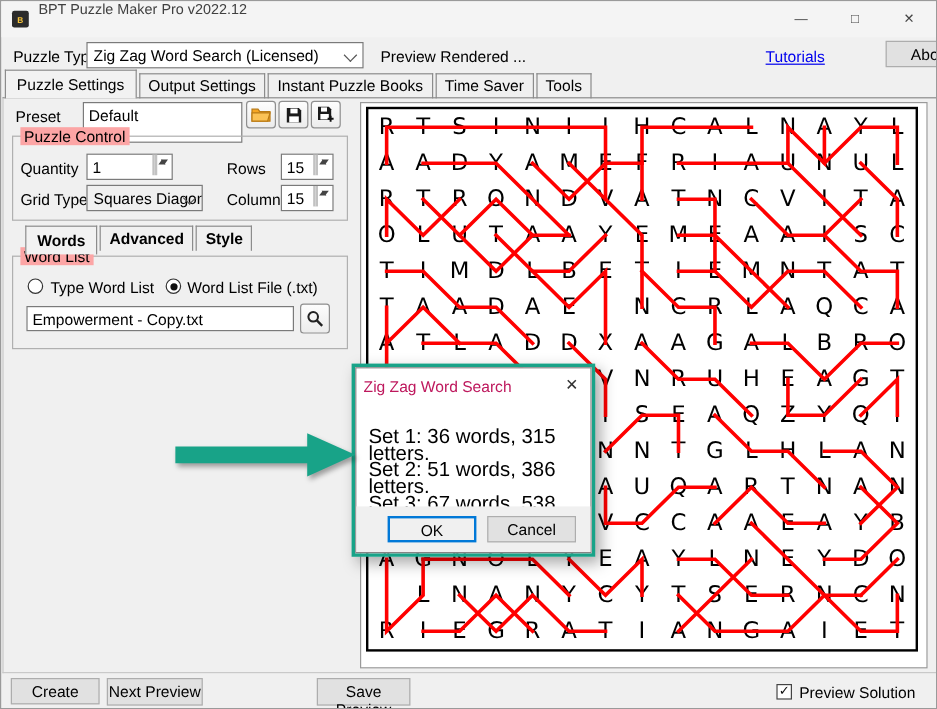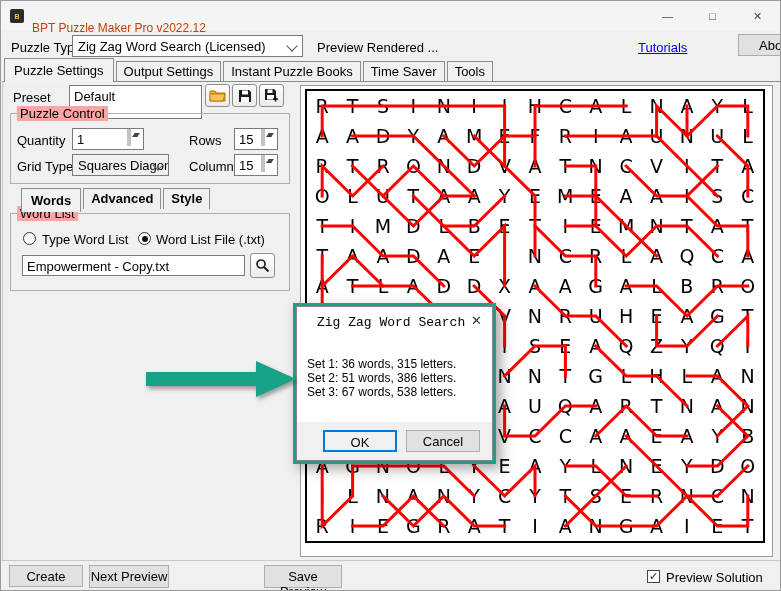--- a/index.html
+++ b/index.html
@@ -2,21 +2,21 @@
 <html><head>
 <meta charset="utf-8">
 <style>
   html,body{margin:0;padding:0;background:#d8d8d8;}
   .window{position:relative;width:781px;height:591px;background:#f0f0f0;
     border:1px solid #9a9a9a;box-sizing:border-box;overflow:hidden;
     font-family:"Liberation Sans",sans-serif;font-size:13px;color:#000;}
   
   .titlebar{position:absolute;left:0;top:0;width:100%;height:30px;background:#f4f4f4;}
   .app-icon{position:absolute;left:8px;top:7px;width:16px;height:16px;}
-  .title-text{position:absolute;left:31px;top:20px;font-size:12px;color:#c2410c;}
+  .title-text{position:absolute;left:31px;top:0;font-size:12px;color:#404040;}
   .win-btn{position:absolute;top:0;width:45px;height:30px;text-align:center;
     line-height:30px;font-size:11px;color:#444;}
   .win-btn.min{right:90px;} .win-btn.max{right:45px;} .win-btn.close{right:0;}
   
   .label{position:absolute;white-space:nowrap;}
   .combo{position:absolute;background:#fff;border:1px solid #7a7a7a;box-sizing:border-box;
     padding:3px 18px 3px 5px;white-space:nowrap;overflow:hidden;}
   .combo .chev{position:absolute;right:6px;top:6px;width:7px;height:7px;
     border-right:1.5px solid #555;border-bottom:1.5px solid #555;transform:rotate(45deg);}
   .link{color:#0000EE;text-decoration:underline;}
@@ -61,23 +61,23 @@
   .g-row{display:flex;height:30px;}
   .cell{width:30.4px;height:30px;line-height:30px;text-align:center;
     font-family:"DejaVu Sans",sans-serif;font-size:19px;color:#000;}
   .linesvg{position:absolute;left:0;top:0;width:456px;height:450px;pointer-events:none;}
   
   .dialog-frame{position:absolute;left:292px;top:302px;width:203px;height:161px;
     border:3px solid #18a388;box-sizing:border-box;z-index:50;
     box-shadow:5px 5px 12px rgba(0,0,0,.35);}
   .dialog{position:absolute;left:0;top:0;right:0;bottom:0;background:#fff;
     border:1px solid #848484;box-sizing:border-box;}
-  .dialog-title{position:absolute;left:20px;top:8px;font-size:13px;color:#000000;font-family:Liberation Mono, monospace;}
+  .dialog-title{position:absolute;left:6px;top:8px;font-size:13px;color:#be185d;}
   .dialog-close{position:absolute;right:10px;top:6px;font-size:13px;color:#333;}
-  .dialog-body{position:absolute;left:10px;top:50px;line-height:14px;font-size:12px;}
+  .dialog-body{position:absolute;left:10px;top:50px;line-height:14px;font-size:17px;}
   .dialog-footer{position:absolute;left:0;right:0;bottom:0;height:38px;background:#f0f0f0;}
   
   .arrow{position:absolute;left:145px;top:352px;z-index:60;
     filter:drop-shadow(2px 3px 2px rgba(0,0,0,.35));}
   
   .checkbox{position:absolute;width:13px;height:13px;background:#fff;border:1px solid #444;
     box-sizing:border-box;text-align:center;line-height:11px;font-size:11px;color:#111;}
 </style>
 </head>
 <body>

